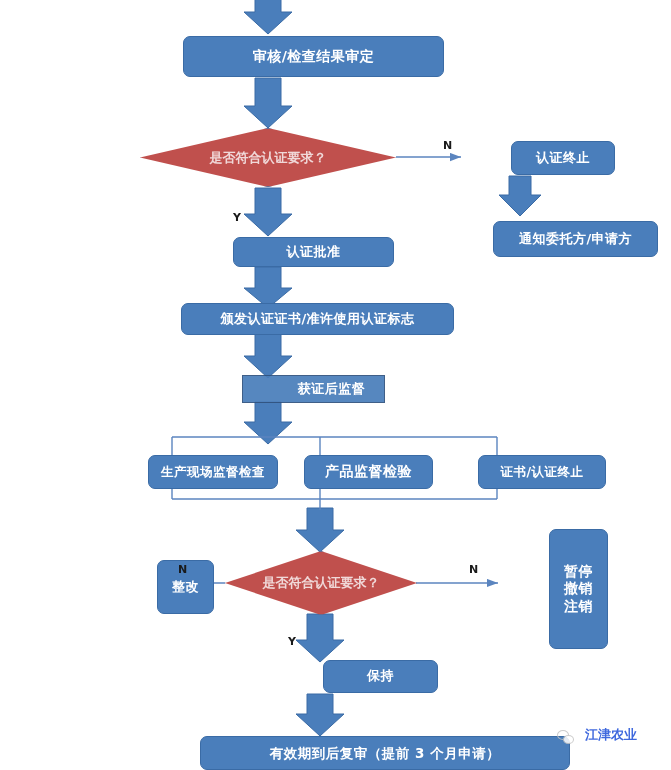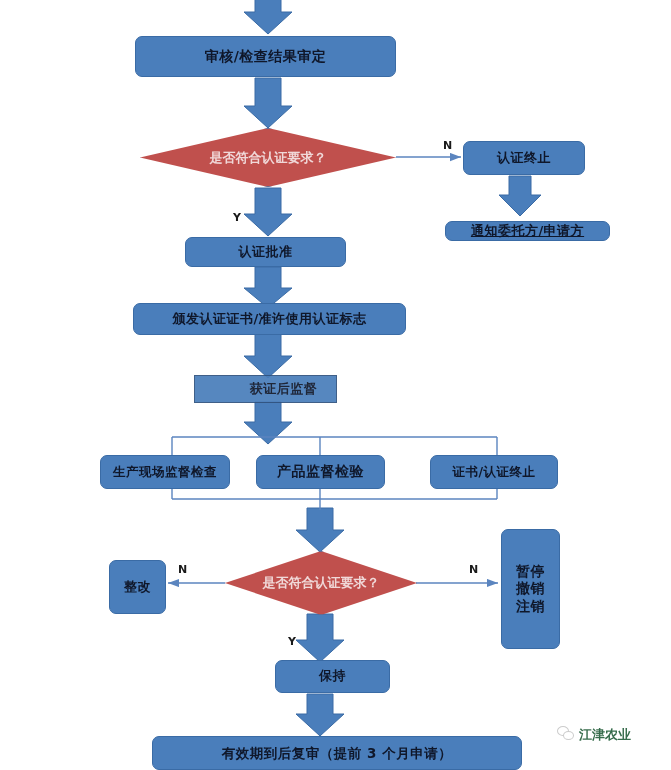--- a/index.html
+++ b/index.html
@@ -8,28 +8,29 @@
     background:#ffffff;
     font-family:"DejaVu Sans","Liberation Sans",sans-serif;
     overflow:hidden;
     position:relative;
   }
   #canvas{position:absolute;left:0;top:0;width:671px;height:770px;}
   .node{
     position:absolute;
     box-sizing:border-box;
     display:flex;align-items:center;justify-content:center;
-    color:#0f172a;
+    color:#ffffff;
     background:#4a7ebb;
     border:1px solid #3a6ba5;
     border-radius:7px;
     text-align:center;
     line-height:1.25;
     font-weight:bold;
     letter-spacing:0.5px;
+    margin-left:48px;
   }
   .node.sharp{border-radius:0;border:1px solid #2f5party;}
   .node.sharp{border-radius:0;border:1px solid #31537f;}
   .node.faded{opacity:0.93;padding-left:36px;}
   .diamond{
     position:absolute;
     display:flex;align-items:center;justify-content:center;
     color:#f0d8d8;
     font-weight:bold;
     text-align:center;
@@ -45,22 +46,22 @@
   .diamond .dlabel{position:relative;z-index:2;}
   .lbl{
     position:absolute;
     color:#1a1a1a;
     font-size:11px;
     font-weight:bold;
     font-family:"DejaVu Sans","Liberation Sans",sans-serif;
   }
   .wm{
     position:absolute;
-    display:flex;align-items:flex-start;gap:5px;
-    color:#14532d;
+    display:flex;align-items:flex-end;gap:11px;
+    color:#1d4ed8;
     font-size:13px;
     font-weight:bold;
     opacity:0.85;
   }
   .wm .chat{
     width:17px;height:14px;
     position:relative;
     display:inline-block;
   }
   .wm .chat:before,.wm .chat:after{
@@ -127,25 +128,25 @@
     <span>审核/检查结果审定</span>
   </div>
 
   <div class="diamond" style="left:140px;top:128px;width:256px;height:59px;font-size:13px;">
     <div class="dshape"></div>
     <span class="dlabel">是否符合认证要求？</span>
   </div>
 
   <div class="lbl" style="left:443px;top:139px;">N</div>
 
-  <div class="node" style="left:463px;top:141px;width:122px;height:34px;font-size:13px;justify-content:center;">
+  <div class="node" style="left:463px;top:141px;width:104px;height:34px;font-size:13px;justify-content:center;">
     <span>认证终止</span>
   </div>
 
-  <div class="node" style="left:445px;top:221px;width:165px;height:20px;font-size:13px;text-decoration:underline;">
+  <div class="node" style="left:445px;top:221px;width:165px;height:36px;font-size:13px;">
     <span>通知委托方/申请方</span>
   </div>
 
   <div class="lbl" style="left:233px;top:211px;">Y</div>
 
   <div class="node" style="left:185px;top:237px;width:161px;height:30px;font-size:13px;">
     <span>认证批准</span>
   </div>
 
   <div class="node" style="left:133px;top:303px;width:273px;height:32px;font-size:13px;">

